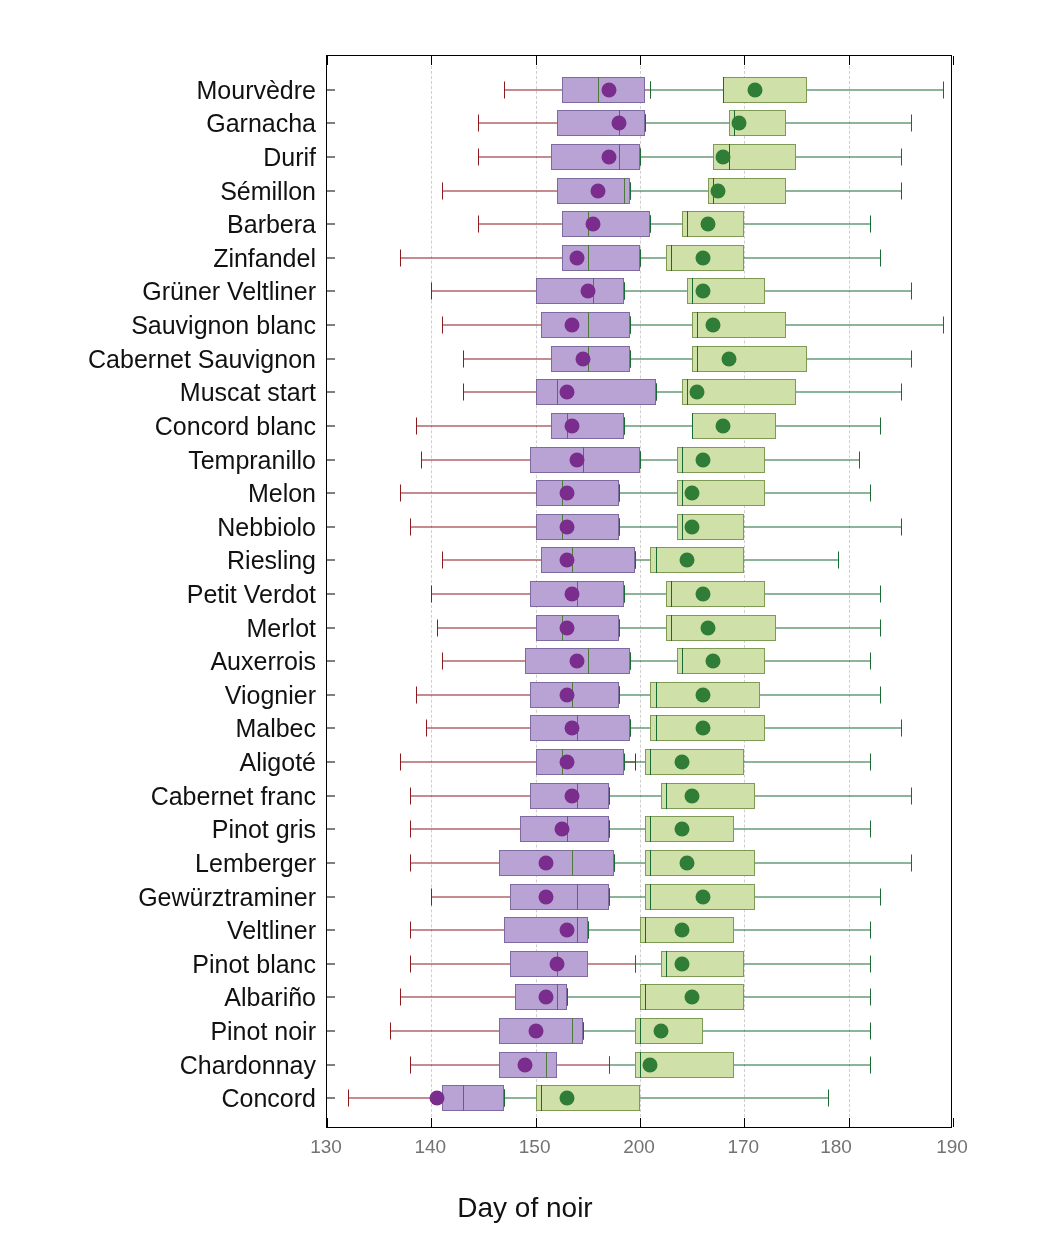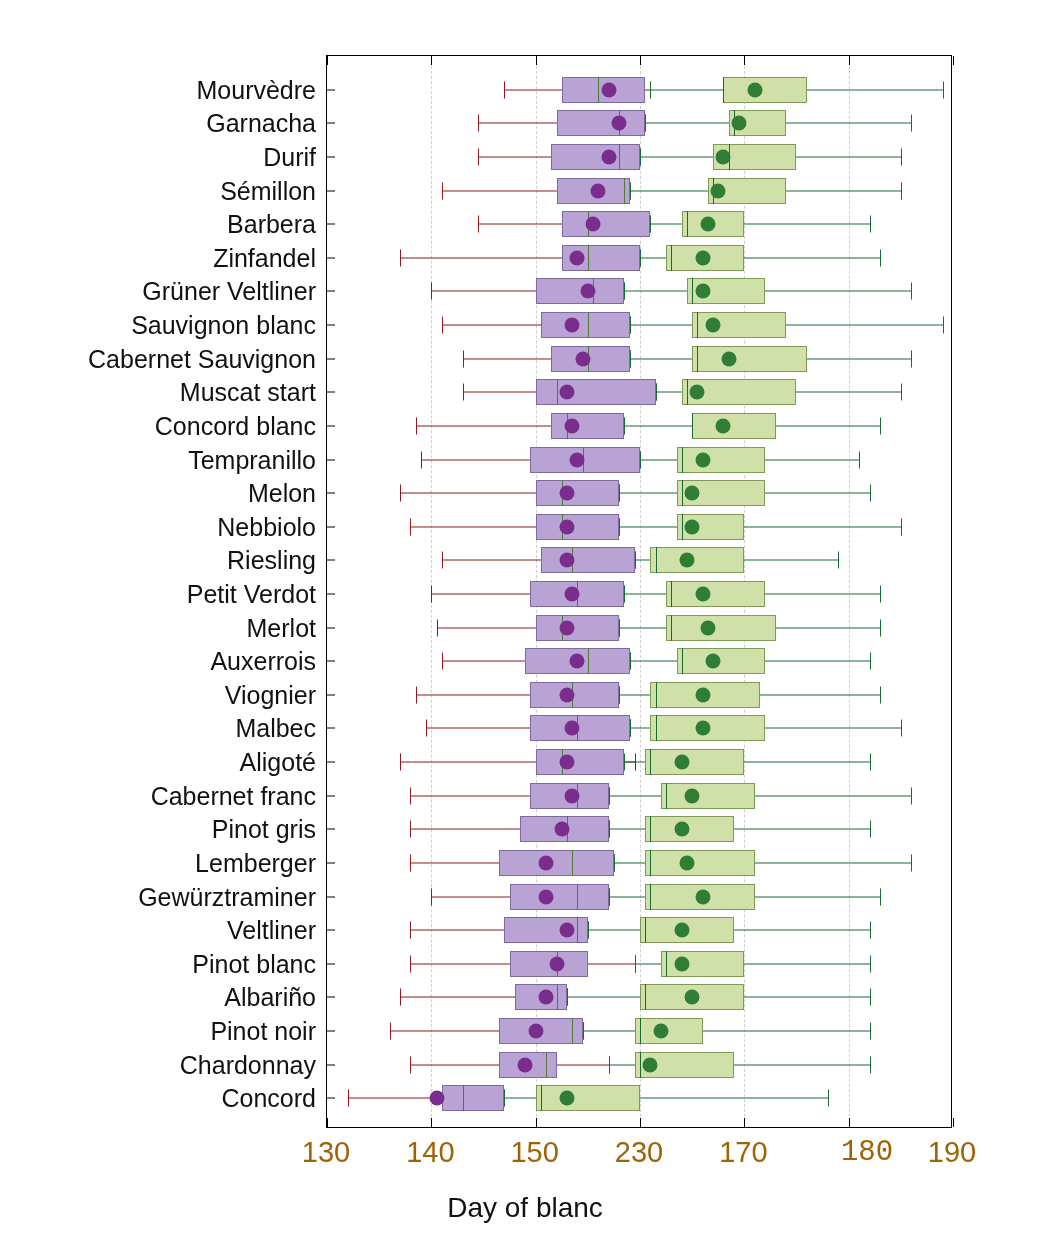--- a/index.html
+++ b/index.html
@@ -193,22 +193,22 @@
     position: absolute;
     left: 326px;
     top: 1136px;
     width: 626px;
     height: 34px;
   }
   .xticklabel {
     position: absolute;
     top: 0;
     transform: translateX(-50%);
-    font-size: 29px;
-    color: #a16207;
+    font-size: 19px;
+    color: #737373;
   }
   #xaxis-title {
     position: absolute;
     left: 0;
     top: 1192px;
     width: 1050px;
     text-align: center;
     font-size: 28px;
     color: #111;
   }
@@ -864,21 +864,21 @@
             <div class="mean" style="left: 239.967px;"></div>
           </div>
         </div>
       </div>
   </div>
 
   <div id="xticklabels">
       <div class="xticklabel" style="left: 0px;">130</div>
       <div class="xticklabel" style="left: 104.333px;">140</div>
       <div class="xticklabel" style="left: 208.667px;">150</div>
-      <div class="xticklabel" style="left: 313px;">230</div>
+      <div class="xticklabel" style="left: 313px;">200</div>
       <div class="xticklabel" style="left: 417.333px;">170</div>
-      <div class="xticklabel" style="left: 541px; font-family: Liberation Mono, monospace;">180</div>
+      <div class="xticklabel" style="left: 510px;">180</div>
       <div class="xticklabel" style="left: 626px;">190</div>
     </div>
 
-  <div id="xaxis-title">Day of blanc</div>
+  <div id="xaxis-title">Day of noir</div>
 
 </div>
 
 </body></html>

